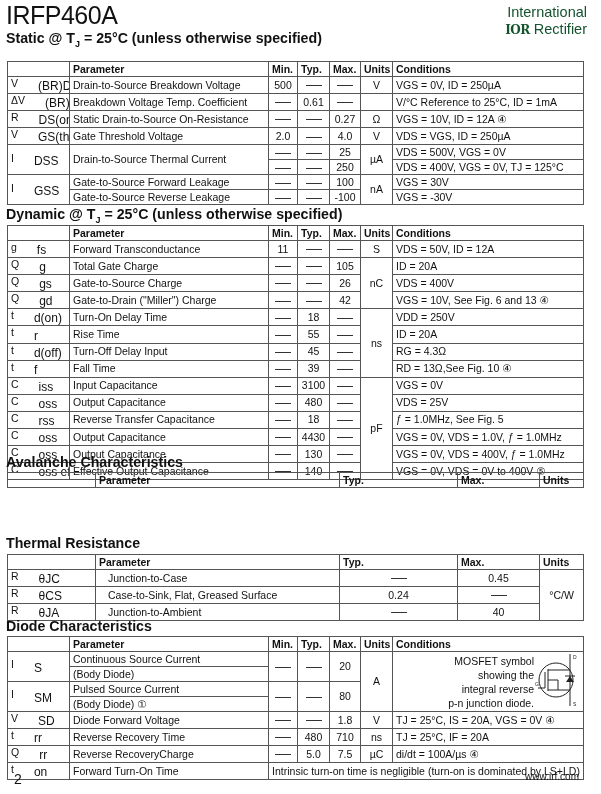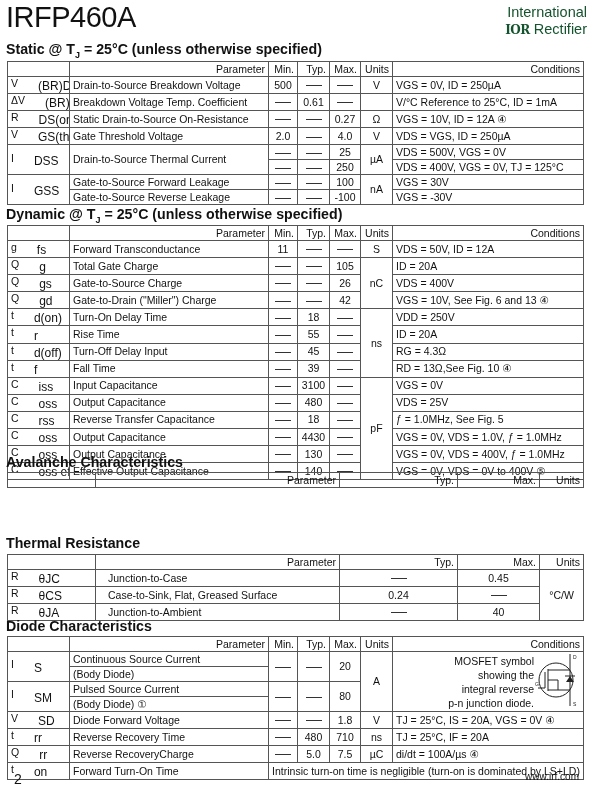--- a/index.html
+++ b/index.html
@@ -1,42 +1,42 @@
 <!DOCTYPE html>
 <html><head>
 <meta charset="utf-8">
 <style>
   html,body{margin:0;padding:0;background:#fff;}
   body{width:601px;height:794px;position:relative;overflow:hidden;font-family:"Liberation Sans",sans-serif;color:#111;}
-  .title{position:absolute;left:6px;top:1px;font-size:29px;letter-spacing:-0.5px;}
+  .title{position:absolute;left:6px;top:1px;font-size:25px;letter-spacing:-0.5px;}
   .logo{position:absolute;right:14px;top:4px;text-align:right;font-size:14.5px;line-height:17px;color:#14532d;}
   .logo .ior{font-family:"DejaVu Serif",serif;font-weight:bold;font-size:12px;letter-spacing:-0.5px;}
   .sec{position:absolute;left:6px;font-weight:bold;font-size:14.2px;}
   .sec sub{font-size:9px;}
   table{position:absolute;left:7px;border-collapse:collapse;font-size:10.5px;table-layout:fixed;}
   td,th{border:1px solid #555;padding:0 3px;height:14px;line-height:13px;white-space:nowrap;overflow:hidden;}
-  th{font-weight:normal;text-align:right;}
+  th{font-weight:bold;text-align:left;}
   .c{text-align:center;}
   .sym{font-size:10.5px;}
   .sym sub{font-size:12px;margin-left:20px;}
   .dash{display:inline-block;width:16px;height:1px;background:#333;vertical-align:middle;}
   .footer-num{position:absolute;left:14px;top:771px;font-size:14px;}
   .footer-url{position:absolute;right:22px;top:771px;font-size:10px;}
   .mos{float:right;margin-top:-2px;}
 </style>
 </head>
 <body>
 
 <div class="title">IRFP460A</div>
 <div class="logo">
   <div>International</div>
   <div><span class="ior">IOR</span> <span>Rectifier</span></div>
 </div>
 
-<div class="sec" style="top:41px"><span>Static @ T</span><sub>J</sub><span> = 25°C (unless otherwise specified)</span></div>
+<div class="sec" style="top:30px"><span>Static @ T</span><sub>J</sub><span> = 25°C (unless otherwise specified)</span></div>
 <table id="t-static" style="top:61px;width:577px">
   <colgroup>
       <col style="width:62px">
       <col style="width:199px">
       <col style="width:29px">
       <col style="width:32px">
       <col style="width:31px">
       <col style="width:32px">
       <col>
     </colgroup>

